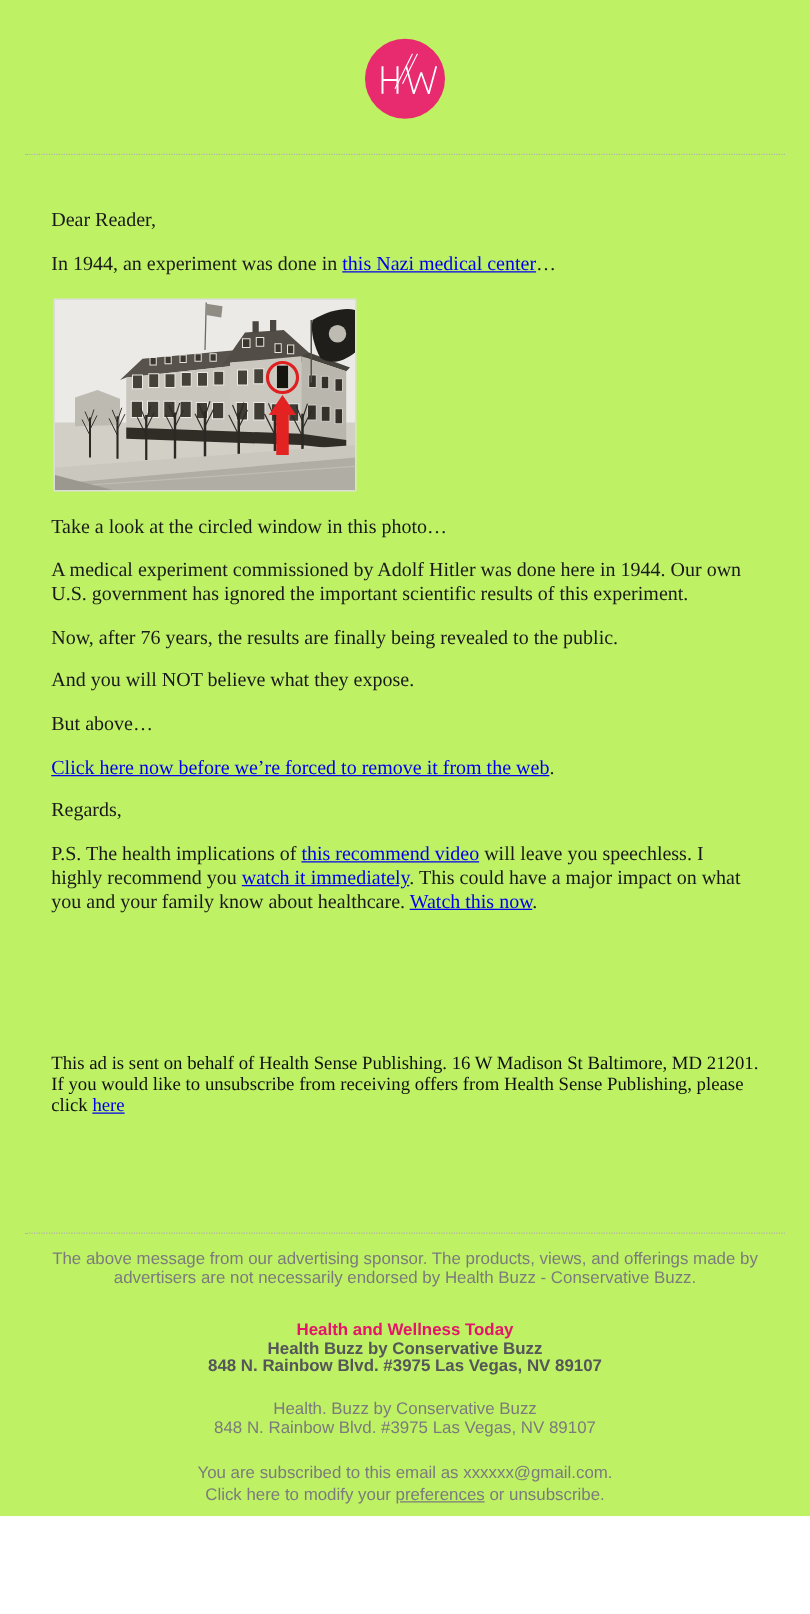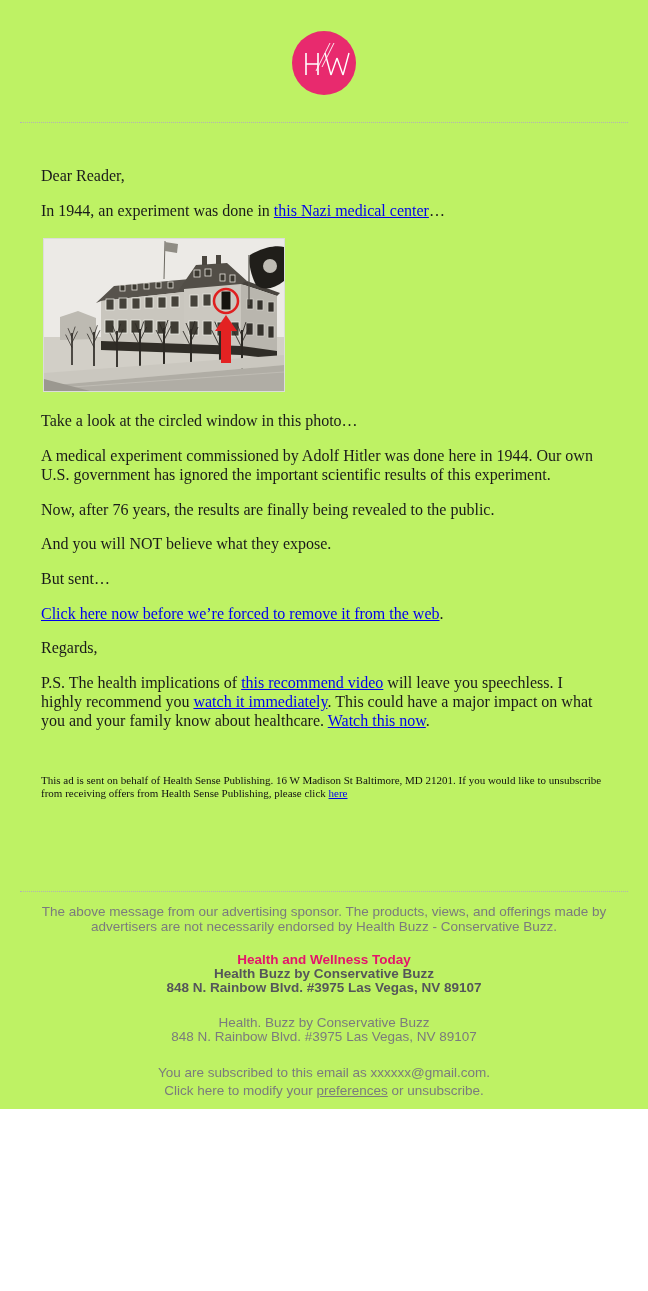--- a/index.html
+++ b/index.html
@@ -11,25 +11,25 @@
   
   .dotted{border:0;border-top:1px dotted #b3b3b3;margin:23px 20px 0;}
   .dotted.bottom{margin-top:92px;}
   
   .content{padding:28px 41px 0;font-size:16px;line-height:1.17;}
   .content p{margin:16px 0;}
   a{color:#0000ee;text-decoration:underline;cursor:pointer;}
   .photo-frame{margin:18px 0 20px 2px;width:240px;height:152px;border:1px solid #dcdcdc;display:block;background:#eceae6;}
   .pub{font-style:italic;}
   
-  .fine-print{margin:44px 41px 0;font-size:11px;line-height:1.12;color:#111;}
+  .fine-print{margin:112px 41px 0;font-size:15px;line-height:1.12;color:#111;}
   
   .footer{font-family:"Liberation Sans",sans-serif;text-align:center;color:#7b7b7d;font-size:13.5px;padding-bottom:8px;}
   .footer .disclaimer{margin:13px 22px 0;line-height:1.1;}
-  .footer .brand-block{margin-top:18px;line-height:1.06;font-weight:bold;color:#55565a;}
+  .footer .brand-block{margin-top:28px;line-height:1.06;font-weight:bold;color:#55565a;}
   .footer .brand-title{color:#e4156b;font-weight:bold;}
   .footer .alt-block{margin-top:20px;line-height:1.06;}
   .footer .sub-block{margin-top:20px;line-height:1.35;}
   .footer a.gray-link{color:#7b7b7d;}
 </style>
 </head>
 <body>
 
 <div class="email">
 
@@ -155,21 +155,21 @@
       <circle cx="182" cy="62" r="12" fill="none" stroke="#df1f1f" stroke-width="2.5"></circle>
       <polygon points="182,76 171,92 177,92 177,124 187,124 187,92 193,92" fill="#e32222"></polygon>
     </svg>
 
     <p>Take a look at the circled window in this photo…</p>
     <p>A medical experiment commissioned by Adolf Hitler was done here in 1944. Our own U.S. government has ignored the important scientific results of this experiment.</p>
     <p>Now, after 76 years, the results are finally being revealed to the public.</p>
     <p>And you will NOT believe what they expose.</p>
 
 
-    <p>But sent…</p>
+    <p>But above…</p>
 
     <p><a href="#">Click here now before we’re forced to remove it from the web</a><span>.</span></p>
 
     <p>Regards,</p>
 
 
     <p><span>P.S. The health implications of </span><a href="#">this recommend video</a><span> will leave you speechless. I highly recommend you </span><a href="#">watch it immediately</a><span>. This could have a major impact on what you and your family know about healthcare. </span><a href="#">Watch this now</a><span>.</span></p>
   </div>
 
   <div class="fine-print"><span>This ad is sent on behalf of Health Sense Publishing. 16 W Madison St Baltimore, MD 21201. If you would like to unsubscribe from receiving offers from Health Sense Publishing, please click </span><a href="#">here</a></div>

